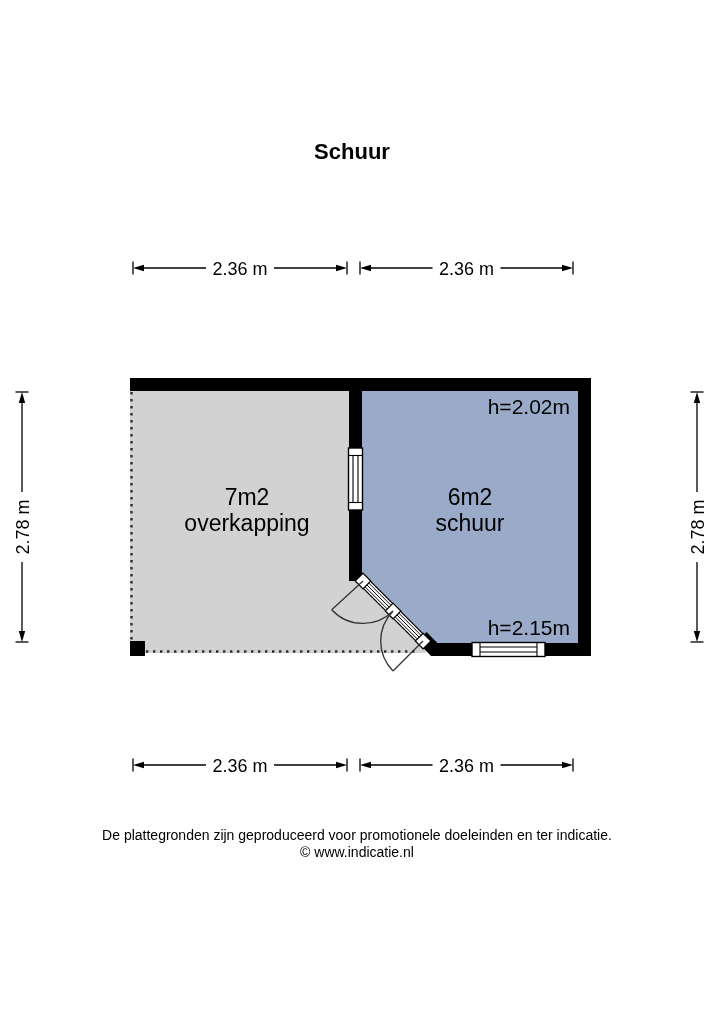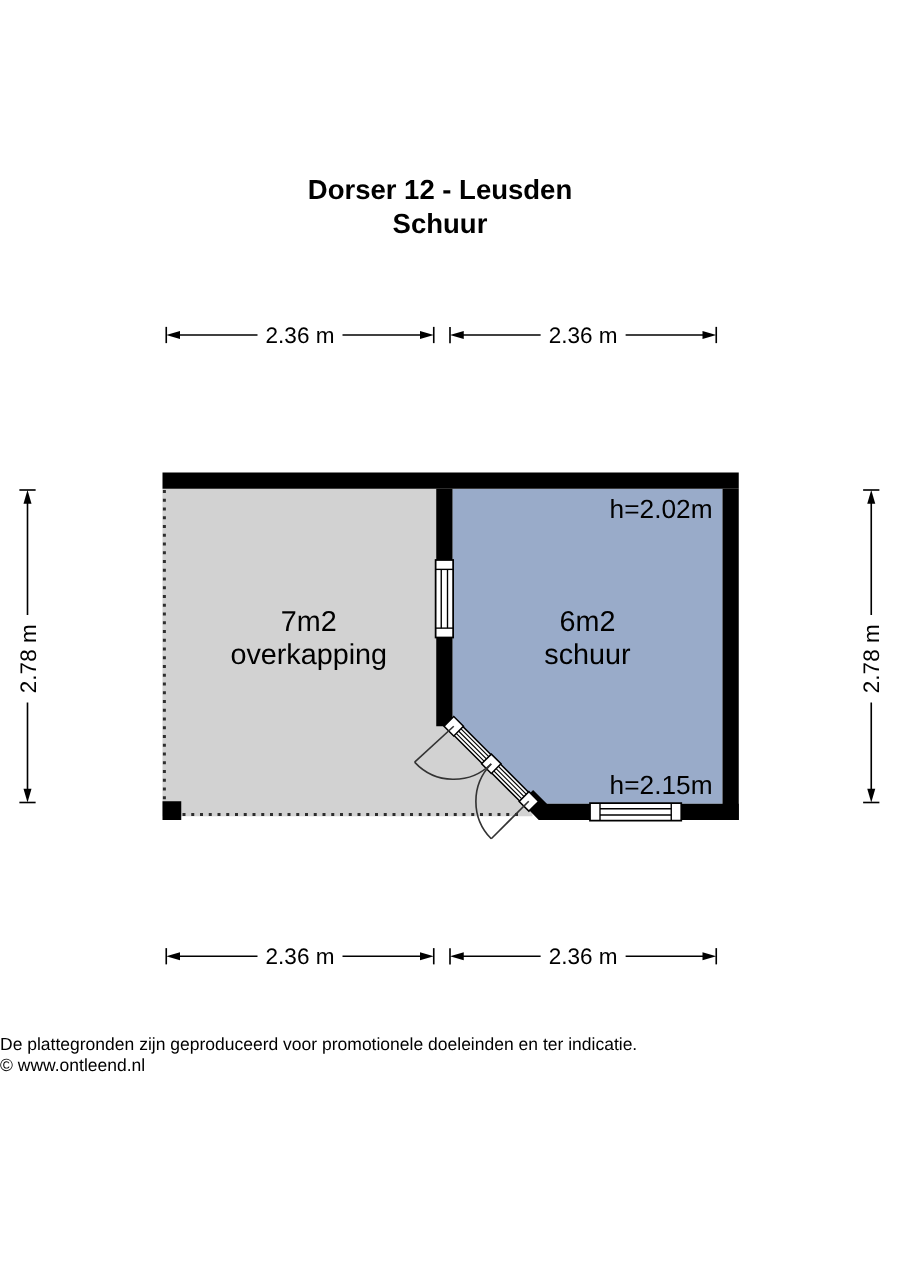--- a/index.html
+++ b/index.html
@@ -1,20 +1,20 @@
 <!DOCTYPE html>
 <html><head>
 <meta charset="utf-8">
 <style>
   html,body{margin:0;padding:0;background:#ffffff;}
   .page{position:relative;width:720px;height:1018px;background:#fff;overflow:hidden;
         font-family:"Liberation Sans",sans-serif;color:#000;}
   .title-block{position:absolute;top:138px;left:0;width:704px;text-align:center;
         font-weight:bold;font-size:22px;line-height:27px;}
-  .footer-block{position:absolute;top:827px;left:0;width:714px;text-align:left;
+  .footer-block{position:absolute;top:827px;left:0;width:714px;text-align:center;
         font-size:14px;line-height:16.5px;}
   svg{position:absolute;top:0;left:0;}
   svg text{font-family:"Liberation Sans",sans-serif;fill:#000;}
   .room-label{font-size:23px;text-anchor:middle;}
   .h-label{font-size:21px;text-anchor:end;}
   .dim line{stroke:#000;stroke-width:1.3;}
   .dim polygon{fill:#000;stroke:none;}
   .dim text{font-size:18px;text-anchor:middle;}
   .dashed{stroke:#2e2e2e;stroke-width:2.4;stroke-dasharray:2.4 4.6;fill:none;}
   .win-frame{fill:#ffffff;stroke:#000;stroke-width:1.4;}
@@ -23,21 +23,20 @@
   .door-stripe{stroke:#000;stroke-width:0.9;}
   .hinge{fill:#ffffff;stroke:#000;stroke-width:1.2;}
   .swing{fill:none;stroke:#333;stroke-width:1.3;}
 </style>
 </head>
 <body>
 
 <div class="page">
 
   <div class="title-block">
-    <div>Dorser 12 - Leusden</div>
     <div>Schuur</div>
   </div>
 
   <svg width="720" height="1018" viewBox="0 0 720 1018">
 
     <polygon points="130,391 362,391 362,579 426,643 426,653 130,653" fill="#d2d2d2"></polygon>
     <polygon points="362,391 578,391 578,643 426,643 362,579" fill="#99abc9"></polygon>
 
     <line class="dashed" x1="131.5" y1="392" x2="131.5" y2="640"></line>
     <line class="dashed" x1="146" y1="651.5" x2="416" y2="651.5"></line>
@@ -146,16 +145,16 @@
       <polygon points="697,392 693.8,403 700.2,403"></polygon>
       <polygon points="697,642 693.8,631 700.2,631"></polygon>
       <line x1="697" y1="402" x2="697" y2="492"></line>
       <line x1="697" y1="562" x2="697" y2="632"></line>
       <text transform="translate(703.5,527) rotate(-90)">2.78 m</text>
     </g>
   </svg>
 
   <div class="footer-block">
     <div>De plattegronden zijn geproduceerd voor promotionele doeleinden en ter indicatie.</div>
-    <div>© www.ontleend.nl</div>
+    <div>© www.indicatie.nl</div>
   </div>
 
 </div>
 
 </body></html>

